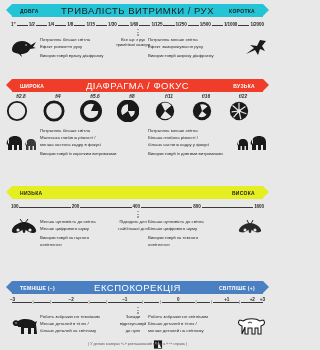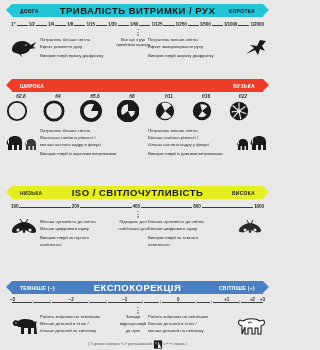--- a/index.html
+++ b/index.html
@@ -25,21 +25,21 @@
   }
   .banner .bar:before,.banner .bar:after{
     content:"";position:absolute;top:0;width:0;height:0;
     border-top:6.5px solid transparent;border-bottom:6.5px solid transparent;
   }
   .banner .bar:before{left:-6px;border-right:6px solid currentColor;}
   .banner .bar:after{right:-6px;border-left:6px solid currentColor;}
   .banner .barbody{position:absolute;left:0;right:0;top:0;bottom:0;background:currentColor;}
   .banner .title{
     position:relative;z-index:3;
-    font-weight:bold;font-size:9.5px;letter-spacing:.5px;
+    font-weight:normal;font-size:9.5px;letter-spacing:.5px;
     text-transform:uppercase;white-space:nowrap;
   }
   .banner .end{
     position:absolute;z-index:3;top:50%;transform:translateY(-50%);
     font-size:5px;font-weight:bold;letter-spacing:.3px;text-transform:uppercase;
   }
   .banner .end.l{left:14px;}
   .banner .end.r{right:14px;}
 
   .cyan{color:#22c4d6;}
@@ -161,20 +161,21 @@
   </div>
 </div>
 
 <div class="section" style="top:79px;">
 
   <div class="banner red">
     <div class="bar">
         <div class="barbody"></div>
       </div>
     <span class="end l ondark">ШИРОКА</span>
+    <span class="title ondark">ДІАФРАГМА / ФОКУС</span>
     <span class="end r ondark">ВУЗЬКА</span>
   </div>
 
   <div class="apRow">
     <div class="apItem" style="left:6px;">
       <div class="lbl">f/2.8</div>
       <svg width="22" height="22" viewBox="0 0 24 24">
         <circle cx="12" cy="12" r="10" fill="none" stroke="#1a1a1a" stroke-width="2"></circle>
       </svg>
     </div>
@@ -258,21 +259,20 @@
   </div>
 </div>
 
 <div class="section" style="top:186px;">
 
   <div class="banner yellow">
     <div class="bar">
         <div class="barbody"></div>
       </div>
     <span class="end l ondark-b">НИЗЬКА</span>
-    <span class="title ondark-b">ISO / СВІТЛОЧУТЛИВІСТЬ</span>
     <span class="end r ondark-b">ВИСОКА</span>
   </div>
 
   <div class="scale">
     <div class="line"></div>
     <span class="tick">100</span>
     <span class="tick">200</span>
     <span class="tick">400</span>
     <span class="tick">800</span>
     <span class="tick">1600</span>

